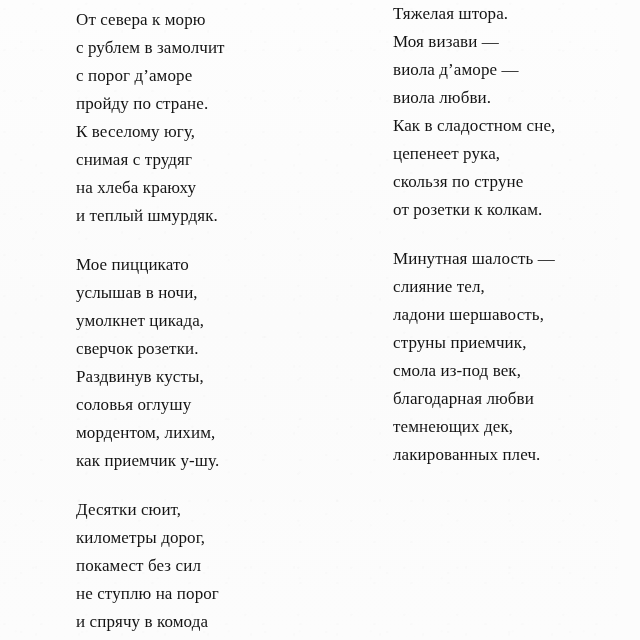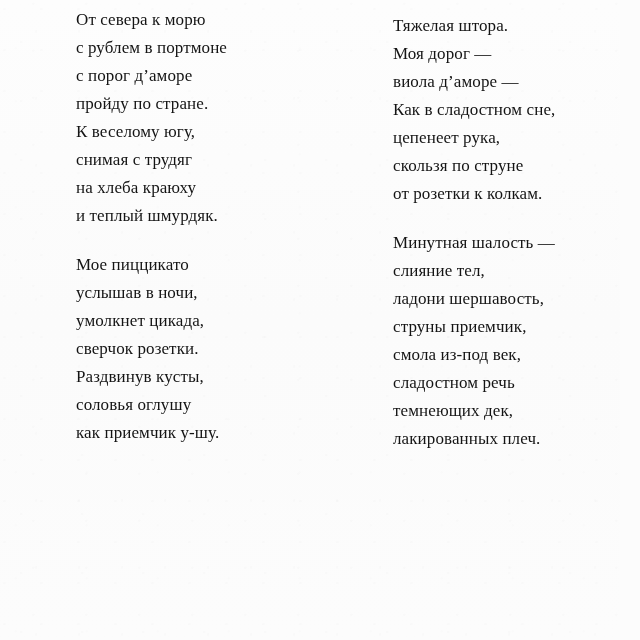--- a/index.html
+++ b/index.html
@@ -41,21 +41,21 @@
     height: 640px;
     display: flex;
     flex-direction: row;
     align-items: flex-start;
   }
 
   .poem-column {
     box-sizing: border-box;
   }
   .poem-column.left  { width: 317px; padding-left: 76px; padding-top: 6px; }
-  .poem-column.right { width: 323px; padding-left: 76px; padding-top: 12px; }
+  .poem-column.right { width: 323px; padding-left: 76px; padding-top: 0; }
 
   .stanza {
     margin: 0 0 21px 0;
   }
   .stanza:last-child { margin-bottom: 0; }
 
   .poem-line {
     font-size: 17px;
     line-height: 28px;
     letter-spacing: 0.1px;
@@ -64,53 +64,62 @@
   }
 </style>
 </head>
 <body>
 
 <div id="paper">
   <div id="columns">
     <div class="poem-column left">
         <div class="stanza">
           <div class="poem-line">От севера к морю</div>
-          <div class="poem-line">с рублем в портмоне</div>
+          <div class="poem-line">с рублем в замолчит</div>
           <div class="poem-line">с порог д’аморе</div>
           <div class="poem-line">пройду по стране.</div>
           <div class="poem-line">К веселому югу,</div>
           <div class="poem-line">снимая с трудяг</div>
           <div class="poem-line">на хлеба краюху</div>
           <div class="poem-line">и теплый шмурдяк.</div>
         </div>
         <div class="stanza">
           <div class="poem-line">Мое пиццикато</div>
           <div class="poem-line">услышав в ночи,</div>
           <div class="poem-line">умолкнет цикада,</div>
           <div class="poem-line">сверчок розетки.</div>
           <div class="poem-line">Раздвинув кусты,</div>
           <div class="poem-line">соловья оглушу</div>
+          <div class="poem-line">мордентом, лихим,</div>
           <div class="poem-line">как приемчик у-шу.</div>
+        </div>
+        <div class="stanza">
+          <div class="poem-line">Десятки сюит,</div>
+          <div class="poem-line">километры дорог,</div>
+          <div class="poem-line">покамест без сил</div>
+          <div class="poem-line">не ступлю на порог</div>
+          <div class="poem-line">и спрячу в комода</div>
         </div>
       </div>
     <div class="poem-column right">
         <div class="stanza">
           <div class="poem-line">Тяжелая штора.</div>
-          <div class="poem-line">Моя дорог —</div>
+          <div class="poem-line">Моя визави —</div>
           <div class="poem-line">виола д’аморе —</div>
+          <div class="poem-line">виола любви.</div>
           <div class="poem-line">Как в сладостном сне,</div>
           <div class="poem-line">цепенеет рука,</div>
           <div class="poem-line">скользя по струне</div>
           <div class="poem-line">от розетки к колкам.</div>
         </div>
         <div class="stanza">
           <div class="poem-line">Минутная шалость —</div>
           <div class="poem-line">слияние тел,</div>
           <div class="poem-line">ладони шершавость,</div>
           <div class="poem-line">струны приемчик,</div>
           <div class="poem-line">смола из-под век,</div>
-          <div class="poem-line">сладостном речь</div>
+          <div class="poem-line">благодарная любви</div>
           <div class="poem-line">темнеющих дек,</div>
           <div class="poem-line">лакированных плеч.</div>
         </div>
       </div>
   </div>
 </div>
 
 </body></html>

